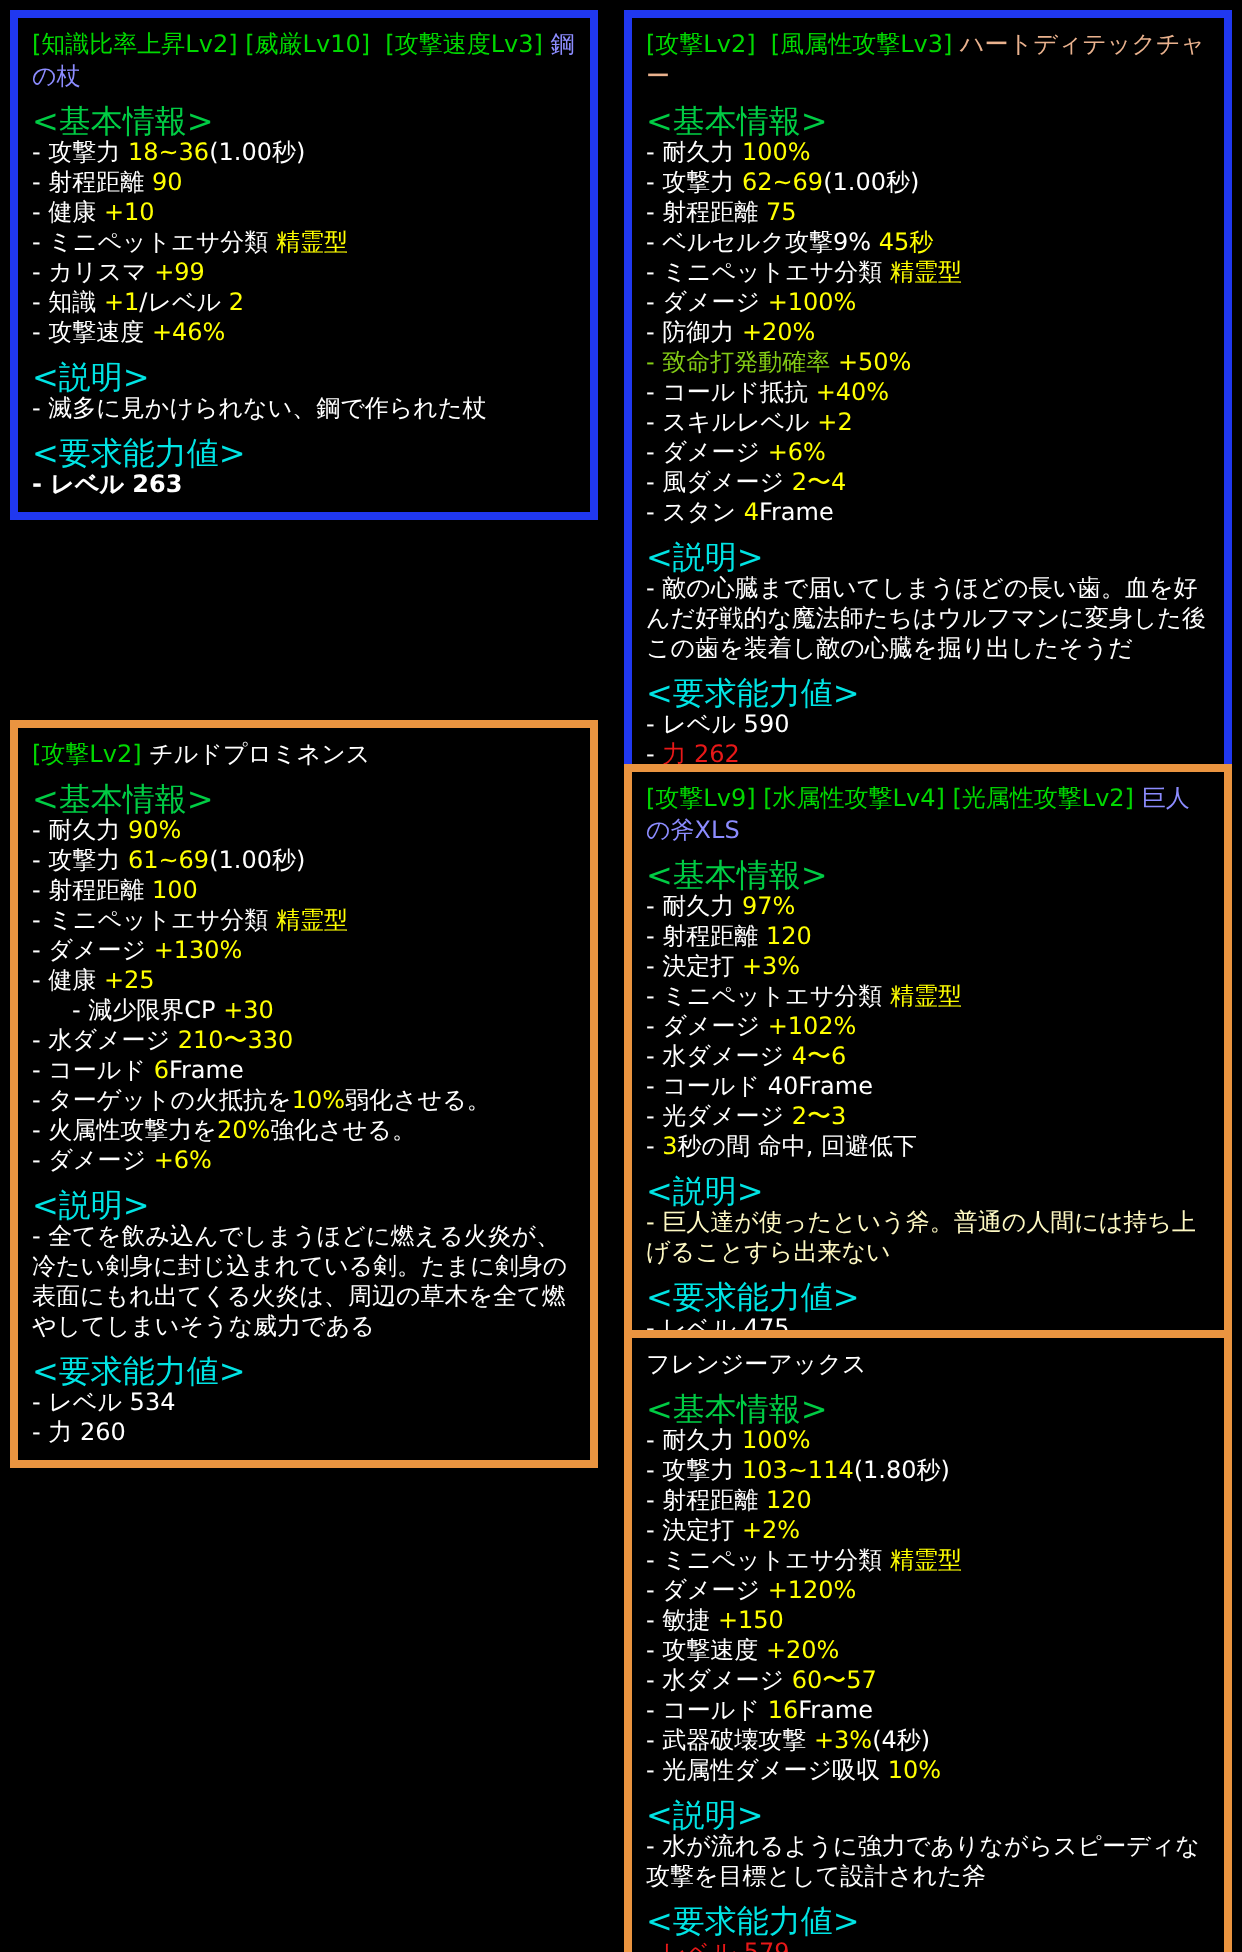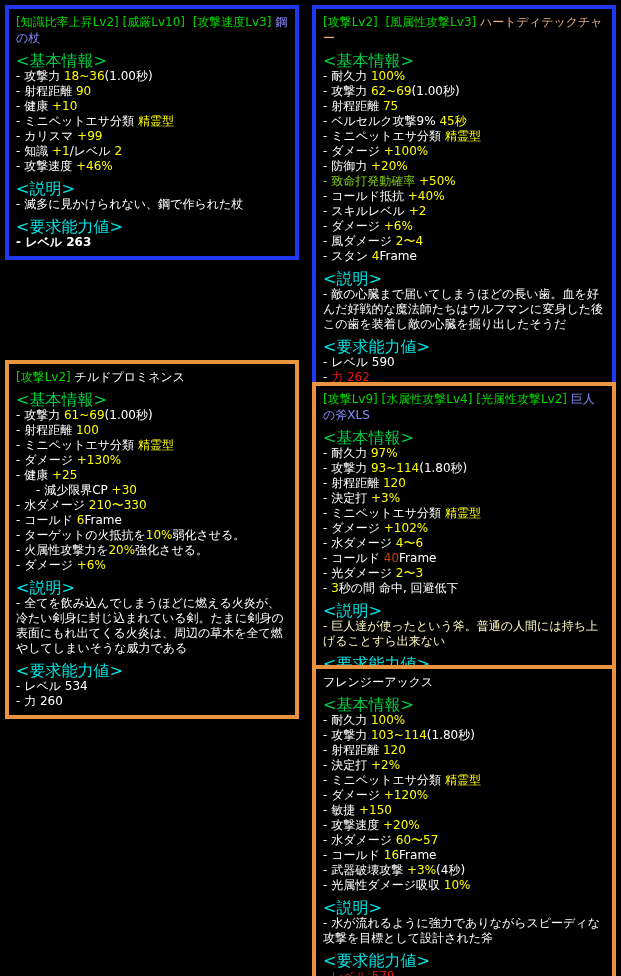--- a/index.html
+++ b/index.html
@@ -93,20 +93,21 @@
         <div class="section">
           <div class="sec-header" style="color: rgb(0, 228, 228);">&lt;要求能力値&gt;</div>
           <div class="line"><span style="color: rgb(255, 255, 255);">- レベル 590</span></div>
           <div class="line"><span style="color: rgb(255, 255, 255);">- </span><span style="color: rgb(232, 24, 24);">力 262</span></div>
         </div>
       </div>
       <div class="panel" style="left: 5px; top: 360px; width: 294px; min-height: 338px; border-color: rgb(234, 148, 64);">
         <div class="title"><span style="color: rgb(0, 216, 0);">[攻撃Lv2] </span><span style="color: rgb(255, 255, 255);">チルドプロミネンス</span></div>
         <div class="section">
           <div class="sec-header" style="color: rgb(0, 204, 68);">&lt;基本情報&gt;</div>
+          <div class="line"><span style="color: rgb(255, 255, 255);">- 耐久力 </span><span style="color: rgb(255, 255, 0);">90%</span></div>
           <div class="line"><span style="color: rgb(255, 255, 255);">- 攻撃力 </span><span style="color: rgb(255, 255, 0);">61~69</span><span style="color: rgb(255, 255, 255);">(1.00秒)</span></div>
           <div class="line"><span style="color: rgb(255, 255, 255);">- 射程距離 </span><span style="color: rgb(255, 255, 0);">100</span></div>
           <div class="line"><span style="color: rgb(255, 255, 255);">- ミニペットエサ分類 </span><span style="color: rgb(255, 255, 0);">精霊型</span></div>
           <div class="line"><span style="color: rgb(255, 255, 255);">- ダメージ </span><span style="color: rgb(255, 255, 0);">+130%</span></div>
           <div class="line"><span style="color: rgb(255, 255, 255);">- 健康 </span><span style="color: rgb(255, 255, 0);">+25</span></div>
           <div class="line"><span style="color: rgb(255, 255, 255); margin-left: 20px;">- 減少限界CP </span><span style="color: rgb(255, 255, 0);">+30</span></div>
           <div class="line"><span style="color: rgb(255, 255, 255);">- 水ダメージ </span><span style="color: rgb(255, 255, 0);">210〜330</span></div>
           <div class="line"><span style="color: rgb(255, 255, 255);">- コールド </span><span style="color: rgb(255, 255, 0);">6</span><span style="color: rgb(255, 255, 255);">Frame</span></div>
           <div class="line"><span style="color: rgb(255, 255, 255);">- ターゲットの火抵抗を</span><span style="color: rgb(255, 255, 0);">10%</span><span style="color: rgb(255, 255, 255);">弱化させる。</span></div>
           <div class="line"><span style="color: rgb(255, 255, 255);">- 火属性攻撃力を</span><span style="color: rgb(255, 255, 0);">20%</span><span style="color: rgb(255, 255, 255);">強化させる。</span></div>
@@ -120,27 +121,26 @@
           <div class="sec-header" style="color: rgb(0, 228, 228);">&lt;要求能力値&gt;</div>
           <div class="line"><span style="color: rgb(255, 255, 255);">- レベル 534</span></div>
           <div class="line"><span style="color: rgb(255, 255, 255);">- 力 260</span></div>
         </div>
       </div>
       <div class="panel" style="left: 312px; top: 382px; width: 304px; min-height: 273px; border-color: rgb(234, 148, 64);">
         <div class="title"><span style="color: rgb(0, 216, 0);">[攻撃Lv9] [水属性攻撃Lv4] [光属性攻撃Lv2] </span><span style="color: rgb(140, 140, 255);">巨人の斧XLS</span></div>
         <div class="section">
           <div class="sec-header" style="color: rgb(0, 204, 68);">&lt;基本情報&gt;</div>
           <div class="line"><span style="color: rgb(255, 255, 255);">- 耐久力 </span><span style="color: rgb(255, 255, 0);">97%</span></div>
-          <div class="line"><span style="color: rgb(255, 255, 255);">- 攻撃力 </span><span style="color: rgb(255, 255, 0);">93~114</span><span style="color: rgb(255, 255, 255);">(1.80秒)</span></div>
           <div class="line"><span style="color: rgb(255, 255, 255);">- 射程距離 </span><span style="color: rgb(255, 255, 0);">120</span></div>
           <div class="line"><span style="color: rgb(255, 255, 255);">- 決定打 </span><span style="color: rgb(255, 255, 0);">+3%</span></div>
           <div class="line"><span style="color: rgb(255, 255, 255);">- ミニペットエサ分類 </span><span style="color: rgb(255, 255, 0);">精霊型</span></div>
           <div class="line"><span style="color: rgb(255, 255, 255);">- ダメージ </span><span style="color: rgb(255, 255, 0);">+102%</span></div>
           <div class="line"><span style="color: rgb(255, 255, 255);">- 水ダメージ </span><span style="color: rgb(255, 255, 0);">4〜6</span></div>
-          <div class="line"><span style="color: rgb(255, 255, 255);">- コールド </span><span style="color: #c2410c;">40</span><span style="color: rgb(255, 255, 255);">Frame</span></div>
+          <div class="line"><span style="color: rgb(255, 255, 255);">- コールド </span><span style="color: #ffffff;">40</span><span style="color: rgb(255, 255, 255);">Frame</span></div>
           <div class="line"><span style="color: rgb(255, 255, 255);">- 光ダメージ </span><span style="color: rgb(255, 255, 0);">2〜3</span></div>
           <div class="line"><span style="color: rgb(255, 255, 255);">- </span><span style="color: rgb(255, 255, 0);">3</span><span style="color: rgb(255, 255, 255);">秒の間 命中, 回避低下</span></div>
         </div>
         <div class="section">
           <div class="sec-header" style="color: rgb(0, 228, 228);">&lt;説明&gt;</div>
           <div class="line"><span style="color: #fef9c3;">- 巨人達が使ったという斧。普通の人間には持ち上げることすら出来ない</span></div>
         </div>
         <div class="section">
           <div class="sec-header" style="color: rgb(0, 228, 228);">&lt;要求能力値&gt;</div>
           <div class="line"><span style="color: rgb(255, 255, 255);">- レベル 475</span></div>

